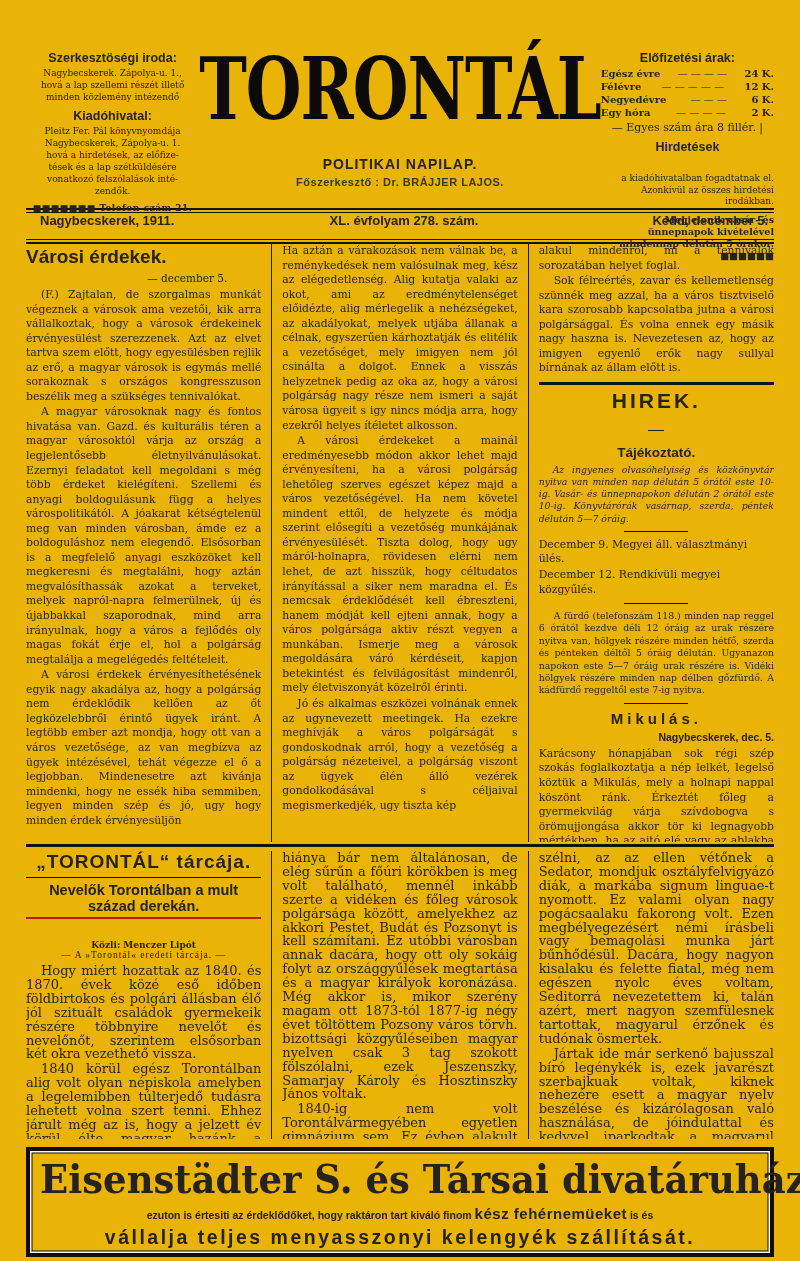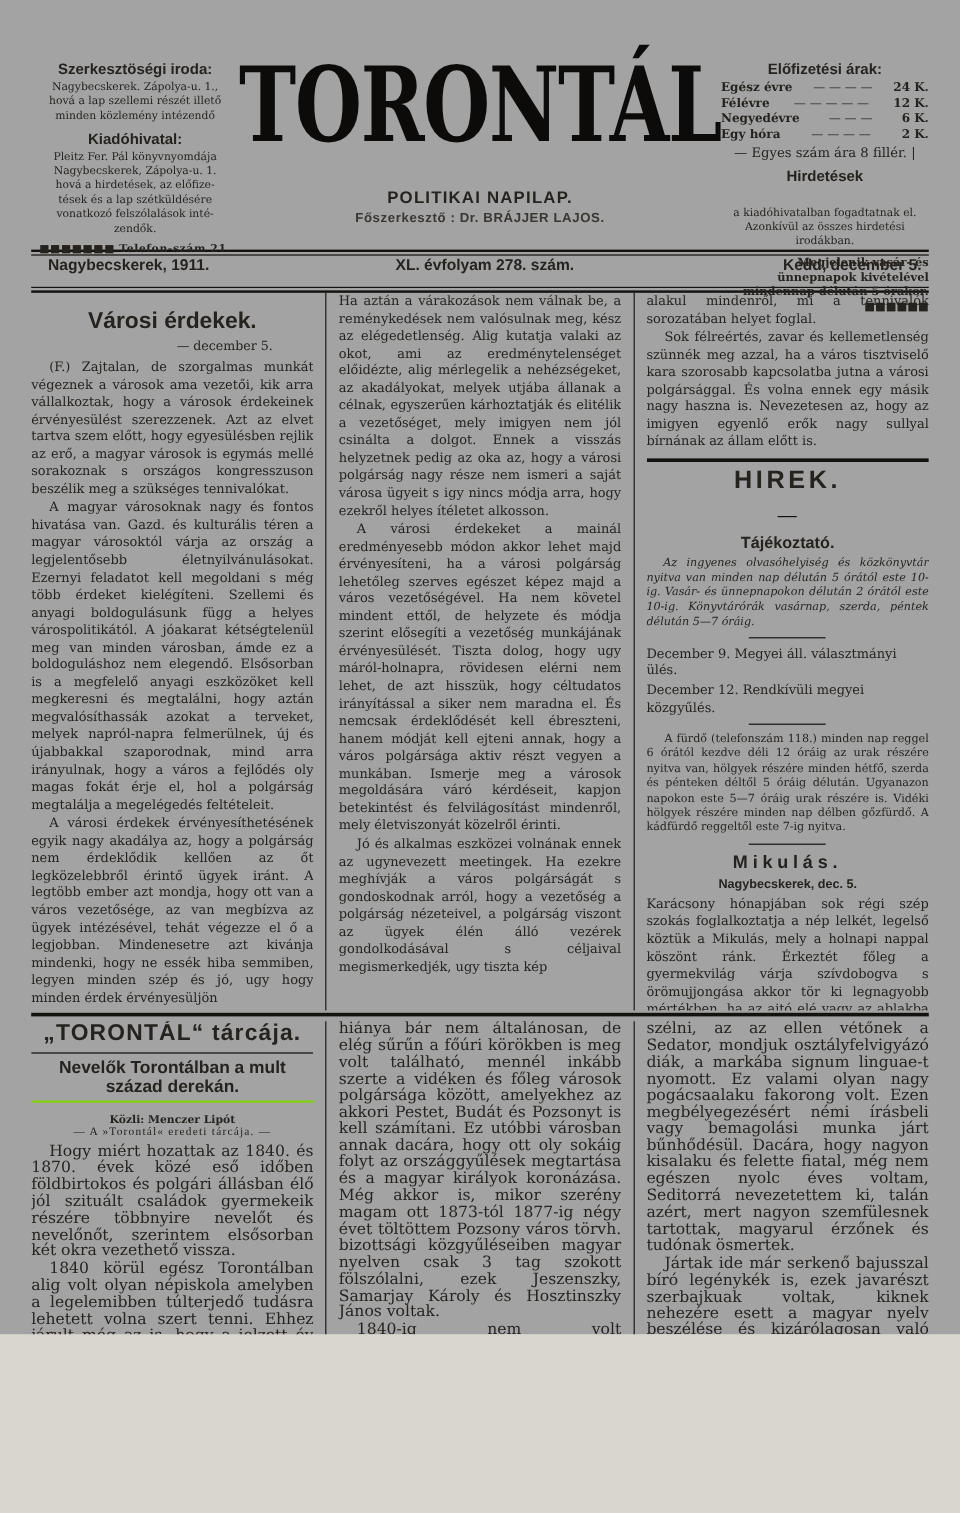--- a/index.html
+++ b/index.html
@@ -1,18 +1,18 @@
 <!DOCTYPE html>
 <html lang="hu"><head>
 <meta charset="utf-8">
 <style>
   html,body { margin:0; padding:0; background:#d9d6cf; }
   .page {
-    position:relative; width:800px; height:1112px; margin:0 auto;
-    background:#a3a3a3; color:#26231f; overflow:hidden; box-sizing:border-box;
+    position:relative; width:800px; height:1261px; margin:0 auto;
+    background:#eab308; color:#26231f; overflow:hidden; box-sizing:border-box;
     padding:40px 26px 10px 26px;
     font-family:"DejaVu Serif", serif;
   }
   
   .masthead { display:flex; align-items:flex-start; height:168px; }
   .mast-box { width:212px; font-size:9px; line-height:12px; text-align:center; padding-top:12px; }
   .mast-box .box-heading { font-family:"Liberation Sans", sans-serif; font-weight:bold; font-size:12.5px; margin-bottom:3px; }
   .mast-box .box-heading2 { font-family:"Liberation Sans", sans-serif; font-weight:bold; font-size:12.5px; margin:7px 0 3px; }
   .mast-box .line { white-space:nowrap; }
   .mast-box .phone { font-weight:bold; margin-top:5px; letter-spacing:.5px; }
@@ -22,54 +22,54 @@
     letter-spacing:-1px; transform:scaleY(1.35); transform-origin:top center;
     color:#0c0b0a; line-height:1; margin-top:6px; white-space:nowrap;
   }
   .paper-subtitle { font-family:"Liberation Sans", sans-serif; font-weight:bold; font-size:14px; margin-top:46px; letter-spacing:1px; }
   .paper-editor { font-family:"Liberation Sans", sans-serif; font-weight:bold; font-size:11px; margin-top:4px; color:#3a3631; letter-spacing:.5px; }
   .price-row { display:flex; font-size:10px; line-height:13px; text-align:left; }
   .price-row .lbl { font-weight:bold; }
   .price-row .dots { flex:1; overflow:hidden; white-space:nowrap; text-align:center; color:#33302b; }
   .price-row .prc { font-weight:bold; }
   .single-copy { font-size:11px; margin-top:2px; border-top:1px solid #55514a00; }
-  .small-just { font-size:9px; line-height:11.5px; text-align:center;margin-top:20px; }
+  .small-just { font-size:9px; line-height:11.5px; text-align:right;margin-top:20px; }
   .pub-note { font-weight:bold; font-size:9.5px; line-height:12px; margin-top:6px; text-align:right; }
   
   .rule-thickthin { border-top:2.5px solid #14120f; border-bottom:1px solid #14120f; height:2px; }
   .rule-thinthick { border-top:1px solid #14120f; border-bottom:2.5px solid #14120f; height:2px; }
   .dateline { display:flex; align-items:flex-start; height:26px; font-family:"Liberation Sans", sans-serif; font-weight:bold; font-size:13px; }
   .dateline .dl-left { flex:1; text-align:left; padding-left:14px; }
   .dateline .dl-center { flex:1.4; text-align:center; }
   .dateline .dl-right { flex:1; text-align:right; padding-right:6px; }
   
   .band { display:grid; grid-template-columns:1fr 1px 1fr 1px 1fr; column-gap:10px; }
   .band-top { height:598px; }
   .band-bottom { height:288px; }
   .vrule { background:#1c1a17; width:1px; height:100%; }
   .col { overflow:hidden; height:100%; }
   .col p { margin:0 0 1px 0; text-indent:15px; text-align:justify; font-size:10.8px; line-height:14.55px; }
   .cont p:first-of-type { text-indent:0; }
-  .article-title { font-family:"Liberation Sans", sans-serif; font-weight:bold; font-size:19px; text-align:center; margin:13px 0 4px; }
+  .article-title { font-family:"Liberation Sans", sans-serif; font-weight:bold; font-size:19px; margin:2px 0 4px; }
   .article-date { text-align:right; font-size:10.5px; padding-right:34px; margin-bottom:4px; }
   
   .rule-heavy { border-top:3px solid #14120f; margin:6px 0 4px; }
   .news-title { font-family:"Liberation Sans", sans-serif; font-weight:bold; font-size:21px; letter-spacing:3px; text-align:center; margin-top:2px; }
   .tiny-dash { width:16px; border-top:1.5px solid #14120f; margin:3px auto 5px; }
   .news-sub { font-family:"Liberation Sans", sans-serif; font-weight:bold; font-size:13.5px; text-align:center; margin-bottom:4px; }
   .info-text { font-style:italic; font-size:9.3px !important; line-height:12.2px !important; text-indent:14px !important; }
   .hr-short { width:64px; border:none; border-top:1px solid #14120f; margin:6px auto; }
   .cal-item { font-size:9.6px; line-height:13px; text-indent:0 !important; text-align:left !important; }
   .bath-text { font-size:9.3px !important; line-height:12.4px !important; }
   .mik-title { font-family:"Liberation Sans", sans-serif; font-weight:bold; font-size:15px; letter-spacing:4px; text-align:center; margin:2px 0 4px; }
-  .mik-date { font-family:"Liberation Sans", sans-serif; font-weight:bold; font-size:10.5px; text-align:left; padding-left:60px; margin-bottom:4px; }
+  .mik-date { font-family:"Liberation Sans", sans-serif; font-weight:bold; font-size:10.5px; text-align:right; padding-left:60px; margin-bottom:4px; }
   
   .rule-band { border-top:3px solid #14120f; margin:2px 0 4px; }
   .feu-title { font-family:"Liberation Sans", sans-serif; font-weight:bold; font-size:19px; text-align:center; letter-spacing:1px; border-bottom:1.5px solid #14120f; padding-bottom:4px; margin-bottom:4px; }
-  .feu-headline { font-family:"Liberation Sans", sans-serif; font-weight:bold; font-size:14.5px; text-align:center; line-height:16px; border-bottom:2px solid #84cc16; padding-bottom:3px; margin-bottom:10px; }
+  .feu-headline { font-family:"Liberation Sans", sans-serif; font-weight:bold; font-size:14.5px; text-align:center; line-height:16px; border-bottom:2px solid #b91c1c; padding-bottom:3px; margin-bottom:21px; }
   .feu-byline { font-size:9px; text-align:center; font-weight:bold; }
   .feu-subline { font-size:9.5px; text-align:center; letter-spacing:1px; margin-bottom:4px;font-family:Liberation Serif, serif; }
   .feu p { font-size:13px; line-height:13.9px; }
   
   .ad-box { margin-top:8px; border:4px solid #100f0d; box-shadow:inset 0 0 0 1.5px #f8f7f2, inset 0 0 0 2.5px #100f0d; padding:8px 10px 4px; text-align:center; }
   .ad-title { font-family:"DejaVu Serif", serif; font-weight:bold; font-size:37px; line-height:40px; white-space:nowrap; transform:scaleY(1.08); transform-origin:center; }
   .ad-line2 { margin-top:6px; font-family:"Liberation Sans", sans-serif; font-weight:bold; font-size:10.5px; }
   .ad-line2 .hl { font-size:15px; letter-spacing:.5px; }
   .ad-line3 { margin-top:4px; font-family:"Liberation Sans", sans-serif; font-weight:bold; font-size:19.5px; letter-spacing:2.5px; white-space:nowrap; }
   .ad-code { font-size:6.5px; color:#4a463f; margin-top:2px; }

